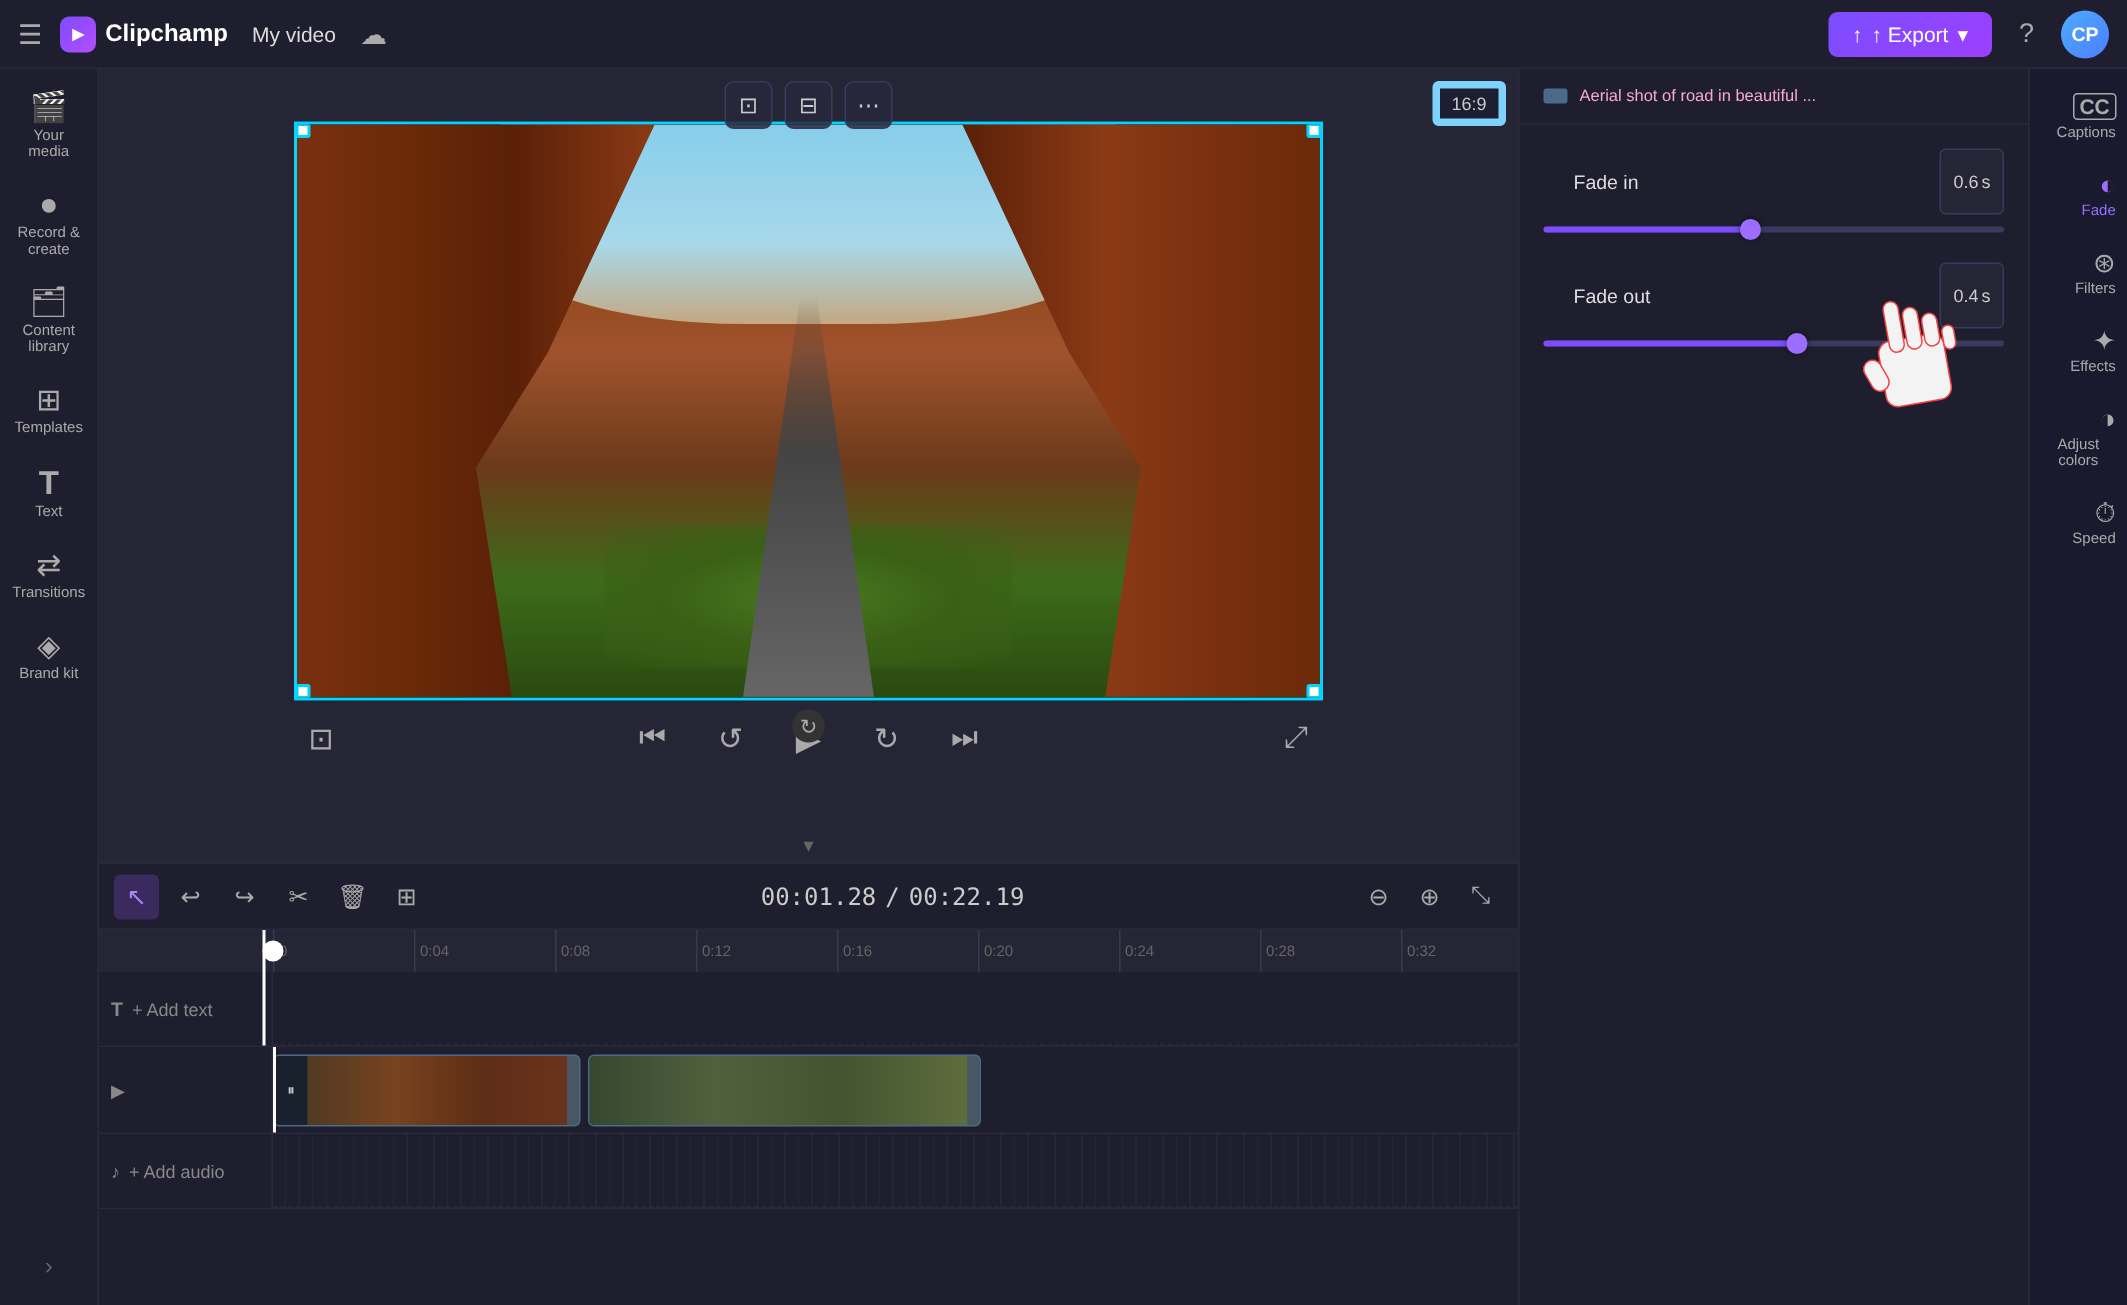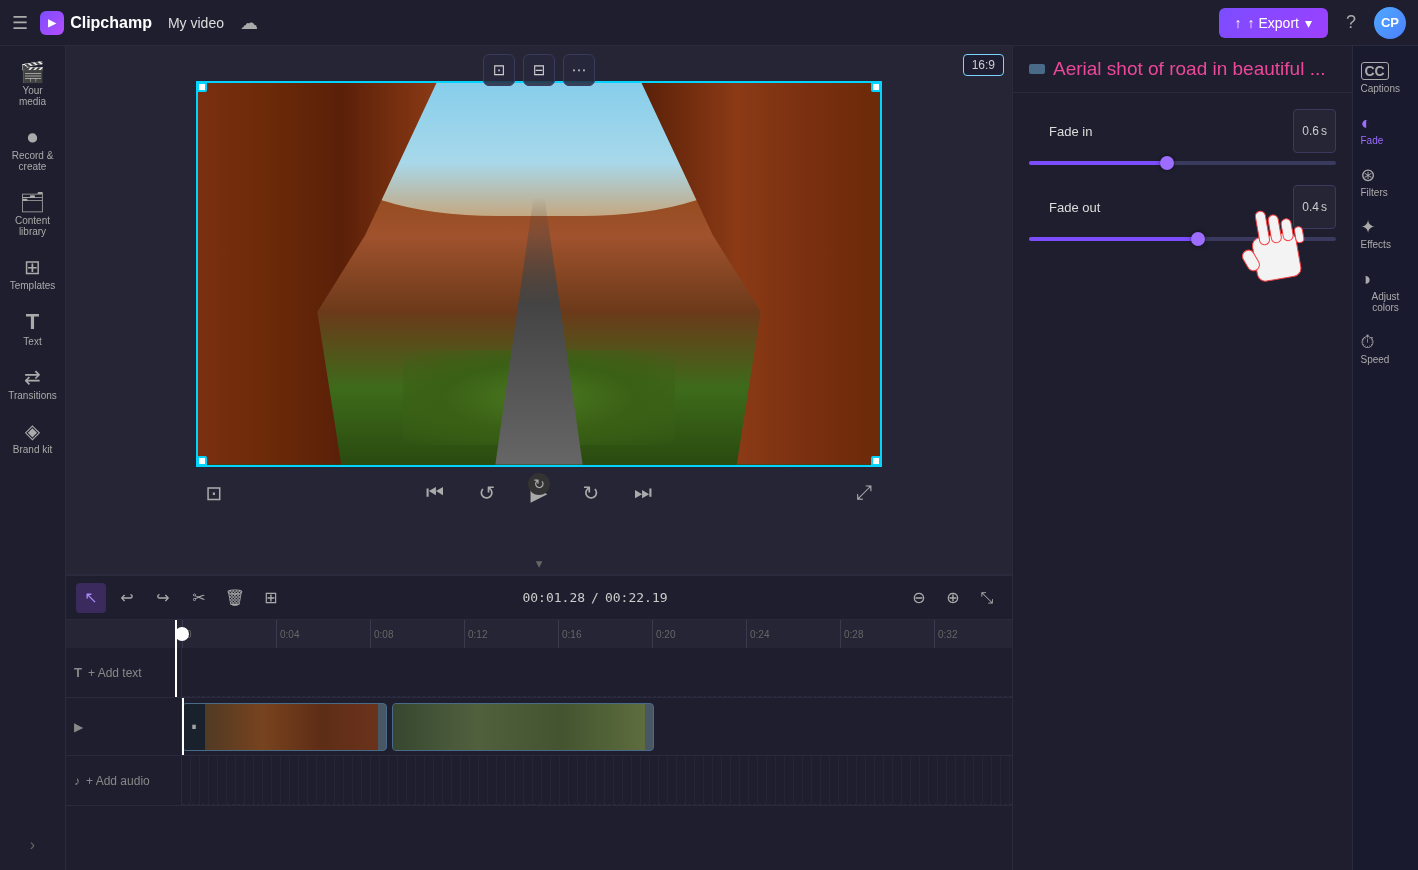--- a/index.html
+++ b/index.html
@@ -30,21 +30,21 @@
     .center-content { flex: 1; display: flex; flex-direction: column; background: #252535; overflow: hidden; }
 
     
     .preview-area { flex: 1; display: flex; flex-direction: column; align-items: center; justify-content: center; position: relative; background: #252535; min-height: 0; }
 
     
     .preview-toolbar { position: absolute; top: 8px; left: 50%; transform: translateX(-50%); display: flex; gap: 8px; align-items: center; z-index: 10; }
     .preview-tool-btn { background: rgba(40,40,60,0.85); border: 1px solid #3a3a5e; color: #ccc; width: 32px; height: 32px; border-radius: 6px; display: flex; align-items: center; justify-content: center; cursor: pointer; font-size: 15px; }
 
     
-    .aspect-badge { position: absolute; top: 8px; right: 8px; background: rgba(30,30,50,0.9); border: 1px solid #7dd3fc; color: #ccc; padding: 3px 8px; border-radius: 4px; font-size: 12px; z-index: 10; }
+    .aspect-badge { position: absolute; top: 8px; right: 8px; background: rgba(30,30,50,0.9); border: 5px solid #7dd3fc; color: #ccc; padding: 3px 8px; border-radius: 4px; font-size: 12px; z-index: 10; }
 
     
     .video-canvas-wrap { position: relative; display: flex; align-items: center; justify-content: center; }
     .video-canvas { width: 686px; height: 386px; background: #1a0a00; border: 2px solid #00d4ff; position: relative; overflow: hidden; cursor: pointer; }
     .video-bg { width: 100%; height: 100%; background: linear-gradient(180deg, #5a3a1a 0%, #8b4513 20%, #a0522d 40%, #6b3a1a 60%, #3d6b1a 80%, #2a4a10 100%); position: relative; }
     
     .canyon-left { position: absolute; left: 0; top: 0; width: 35%; height: 100%; background: linear-gradient(90deg, #7a3010 0%, #6b2a08 30%, #5a2008 60%, #8b3a15 100%); clip-path: polygon(0 0, 100% 0, 70% 40%, 50% 60%, 60% 100%, 0 100%); }
     .canyon-right { position: absolute; right: 0; top: 0; width: 35%; height: 100%; background: linear-gradient(270deg, #6b2a08 0%, #7a3010 30%, #8b3a15 60%, #5a2008 100%); clip-path: polygon(0 0, 100% 0, 100% 100%, 40% 100%, 50% 60%, 30% 40%); }
     .canyon-sky { position: absolute; top: 0; left: 20%; width: 60%; height: 35%; background: linear-gradient(180deg, #87ceeb 0%, #a8d8ea 60%, #c4a882 100%); border-radius: 0 0 40% 40%; }
     .canyon-road { position: absolute; bottom: 0; left: 42%; width: 16%; height: 70%; background: linear-gradient(180deg, transparent 0%, #444 40%, #666 100%); clip-path: polygon(10% 100%, 90% 100%, 55% 0%, 45% 0%); }
@@ -64,21 +64,21 @@
     .playback-center { display: flex; align-items: center; gap: 16px; }
     .playback-right { display: flex; gap: 4px; }
     .ctrl-btn { background: none; border: none; color: #aaa; cursor: pointer; font-size: 20px; width: 36px; height: 36px; display: flex; align-items: center; justify-content: center; border-radius: 6px; }
     .ctrl-btn.play { font-size: 22px; }
 
     
     .timeline-area { background: #1e1e2e; border-top: 1px solid #2a2a3e; flex-shrink: 0; height: 295px; display: flex; flex-direction: column; }
     .timeline-toolbar { height: 44px; display: flex; align-items: center; padding: 0 10px; gap: 6px; border-bottom: 1px solid #2a2a3e; }
     .tl-btn { background: none; border: none; color: #aaa; cursor: pointer; font-size: 16px; width: 30px; height: 30px; display: flex; align-items: center; justify-content: center; border-radius: 4px; }
     .tl-btn.active { background: #3a2a5e; color: #a78bfa; }
-    .tl-time { font-size: 13px; color: #ccc; font-family: monospace; margin: 0 0; }
+    .tl-time { font-size: 16px; color: #ccc; font-family: monospace; margin: 0 0; }
     .tl-spacer { flex: 1; }
     .tl-zoom { display: flex; align-items: center; gap: 4px; }
 
     
     .timeline-ruler { height: 28px; background: #252535; display: flex; align-items: center; padding-left: 116px; overflow: hidden; position: relative; }
     .ruler-marks { display: flex; gap: 0; width: 100%; }
     .ruler-mark { font-size: 10px; color: #666; width: 94px; flex-shrink: 0; border-left: 1px solid #3a3a4e; padding-left: 3px; height: 28px; display: flex; align-items: center; }
 
     
     .playhead { position: absolute; left: 116px; top: 0; bottom: 0; width: 2px; background: #fff; z-index: 20; pointer-events: none; }
@@ -100,35 +100,35 @@
     .clip-thumbnail-2 { flex: 1; background: linear-gradient(90deg, #3a4a2a, #5a6a3a, #4a5a2a, #6a7a3a); opacity: 0.8; }
     .clip-drag-handle { width: 8px; background: rgba(255,255,255,0.15); flex-shrink: 0; }
 
     
     .playhead-line { position: absolute; left: 0; top: 0; bottom: 0; width: 2px; background: #fff; z-index: 20; pointer-events: none; }
 
     
     .right-panel { width: 340px; background: #1e1e2e; border-left: 1px solid #2a2a3e; display: flex; flex-direction: column; flex-shrink: 0; }
     .right-panel-header { padding: 12px 16px; border-bottom: 1px solid #2a2a3e; display: flex; align-items: center; gap: 8px; }
     .panel-clip-indicator { width: 16px; height: 10px; background: #4a6a8a; border-radius: 2px; }
-    .panel-title { font-size: 19px; color: #ec4899; flex: 1; overflow: hidden; text-overflow: ellipsis; white-space: nowrap; }
+    .panel-title { font-size: 11px; color: #f9a8d4; flex: 1; overflow: hidden; text-overflow: ellipsis; white-space: nowrap; }
     .panel-body { flex: 1; padding: 16px; display: flex; flex-direction: column; gap: 20px; overflow-y: auto; }
 
     
     .fade-row { display: flex; flex-direction: column; gap: 8px; }
     .fade-header { display: flex; align-items: center; justify-content: space-between; }
     .fade-label { font-size: 13px; color: #ddd; margin-left: 20px; }
     .fade-value-box { background: #252535; border: 1px solid #3a3a5e; border-radius: 4px; padding: 14px 8px; font-size: 12px; color: #ccc; display: flex; align-items: center; gap: 2px; }
     .fade-slider-track { width: 100%; height: 4px; background: #3a3a5e; border-radius: 2px; position: relative; cursor: pointer; }
     .fade-slider-fill { height: 100%; background: #7c4dff; border-radius: 2px; }
     .fade-slider-thumb { position: absolute; top: 50%; transform: translate(-50%, -50%); width: 14px; height: 14px; background: #9c6dff; border-radius: 50%; box-shadow: 0 0 4px rgba(0,0,0,0.5); cursor: grab; }
 
     
     .far-right-sidebar { width: 66px; background: #1a1a2e; border-left: 1px solid #2a2a3e; display: flex; flex-direction: column; align-items: center; padding: 8px 0; gap: 4px; flex-shrink: 0; }
-    .far-sidebar-item { display: flex; flex-direction: column; align-items: flex-start; gap: 3px; padding: 8px 4px; cursor: pointer; border-radius: 8px; width: 58px; color: #aaa; font-size: 10px; text-align: center; }
+    .far-sidebar-item { display: flex; flex-direction: column; align-items: flex-end; gap: 3px; padding: 8px 4px; cursor: pointer; border-radius: 8px; width: 58px; color: #aaa; font-size: 10px; text-align: center; }
     .far-sidebar-item.active { color: #9c6dff; }
     .far-sidebar-icon { font-size: 18px; line-height: 1; }
 
     .timeline-collapse-btn { width: 100%; height: 22px; background: #252535; border: none; color: #666; cursor: pointer; display: flex; align-items: center; justify-content: center; border-bottom: 1px solid #2a2a3e; }
   </style>
 </head>
 <body>
 
 <div class="topbar">
   <span class="topbar-menu-icon">☰</span>

